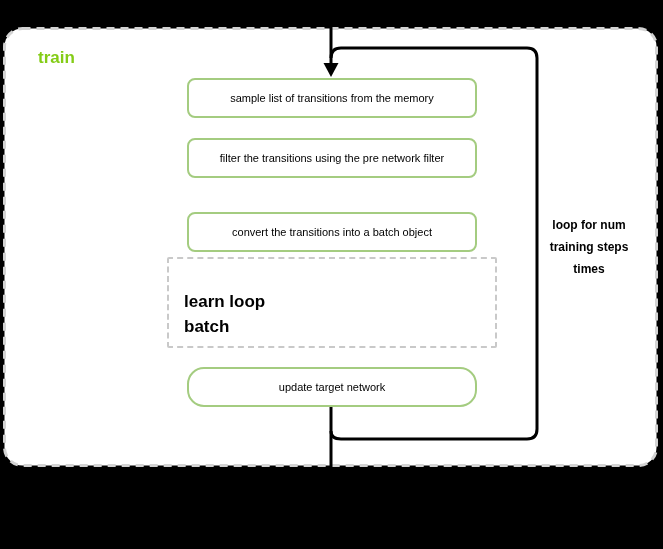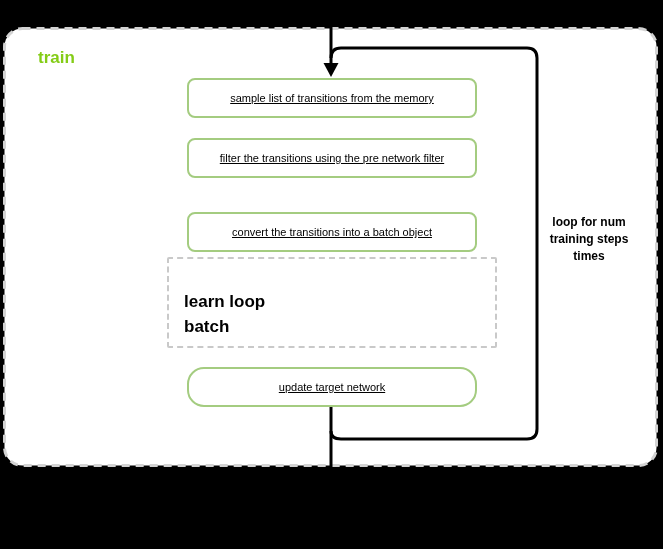--- a/index.html
+++ b/index.html
@@ -38,21 +38,20 @@
     box-sizing: border-box;
     background: #ffffff;
     border: 2.5px solid #a4cc80;
     border-radius: 8px;
     display: flex;
     align-items: center;
     justify-content: center;
     font-size: 11px;
     color: #000;
     text-align: center;
-    text-decoration: underline;
   }
   .step-1 { top: 78px; }
   .step-2 { top: 138px; }
   .step-3 { top: 212px; }
   .step-4 { top: 367px; border-radius: 17px; }
   .learn-box {
     position: absolute;
     left: 167px;
     top: 257px;
     width: 330px;
@@ -68,21 +67,21 @@
     color: #000;
     white-space: pre-line;
   }
   .loop-label {
     position: absolute;
     left: 537px;
     top: 214px;
     width: 104px;
     font-size: 12px;
     font-weight: bold;
-    line-height: 17px;
+    line-height: 22px;
     color: #000;
     text-align: center;
   }
 </style>
 </head>
 <body>
 
 <div class="canvas">
 
   <svg class="overlay" width="663" height="549" viewBox="0 0 663 549">

